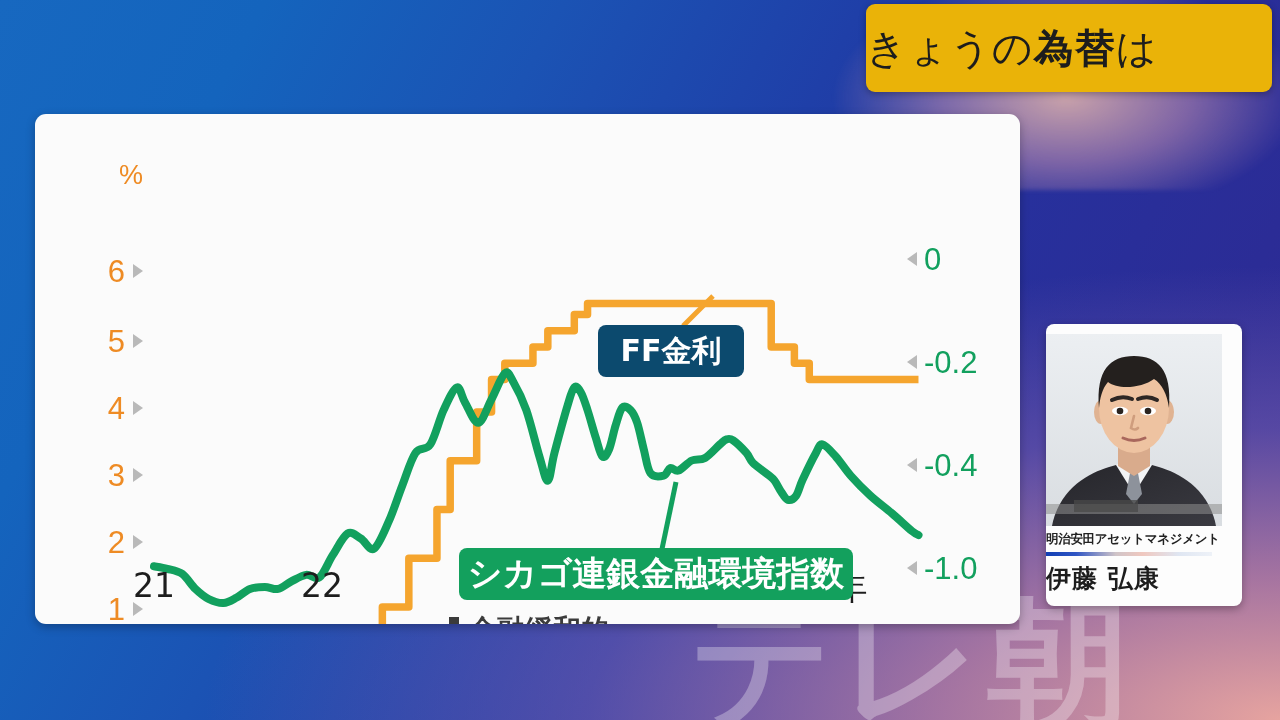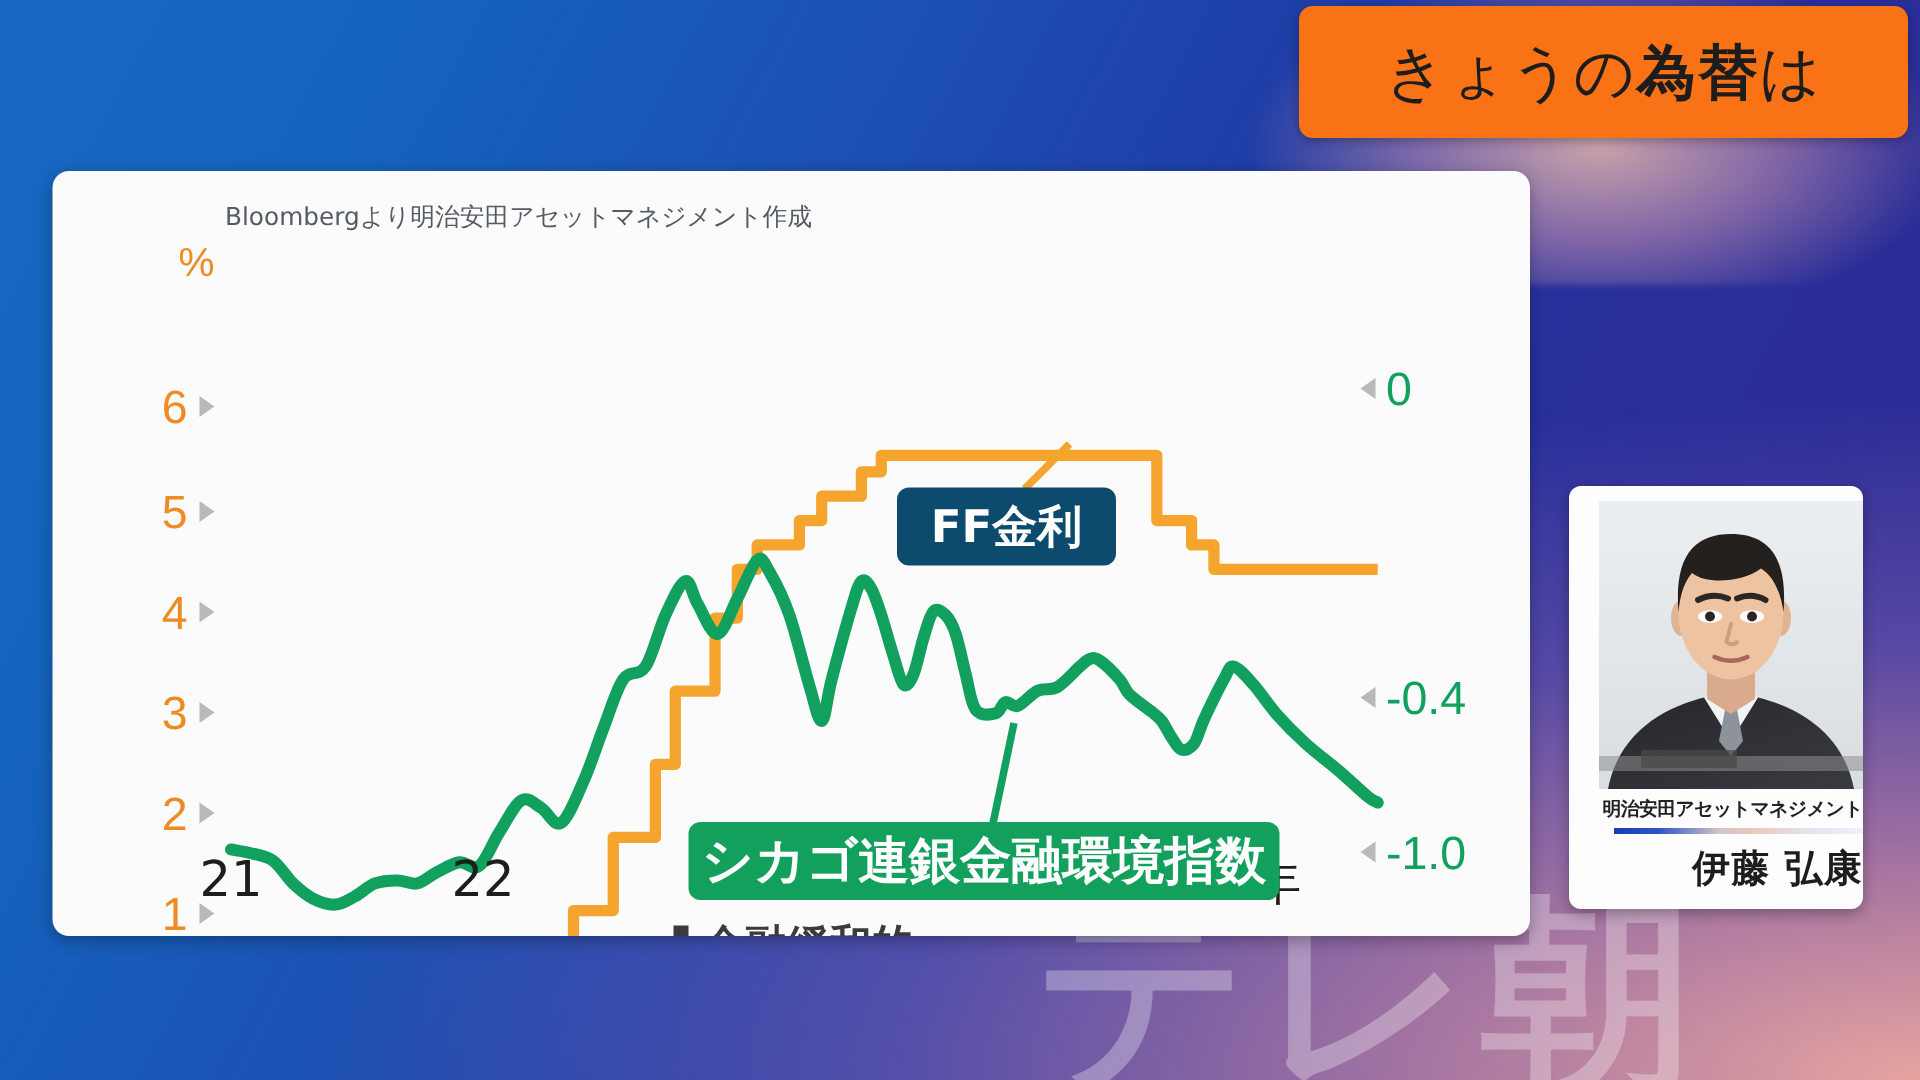--- a/index.html
+++ b/index.html
@@ -16,21 +16,21 @@
   }
   #bg-top-glow{position:absolute;left:780px;top:-40px;width:520px;height:230px;
     background:radial-gradient(60% 70% at 55% 60%, rgba(255,200,175,.75) 0%, rgba(230,165,180,.45) 40%, rgba(90,90,175,0) 75%);
     filter:blur(2px);}
   
   #watermark{position:absolute;left:690px;top:596px;width:600px;height:140px;overflow:hidden;
     font-size:140px;font-weight:700;letter-spacing:6px;line-height:132px;
     color:rgba(255,255,255,.30);white-space:nowrap;}
   
   #title-banner{position:absolute;left:866px;top:4px;width:406px;height:88px;
-    background:#f97316;border-radius:9px;display:flex;align-items:center;justify-content:center;
+    background:#eab308;border-radius:9px;display:flex;align-items:center;justify-content:flex-start;
     box-shadow:0 2px 7px rgba(0,0,0,.30);}
   #title-banner .t{font-size:40px;color:#1d1d1d;letter-spacing:1px;white-space:nowrap;
     font-family:"DejaVu Sans","Liberation Sans",sans-serif;}
   #title-banner .t b{font-weight:700;}
   
   #chart-card{position:absolute;left:35px;top:114px;width:985px;height:510px;
     background:#fbfbfb;border-radius:11px;box-shadow:0 3px 10px rgba(0,0,0,.28);overflow:hidden;}
   #source-note{position:absolute;left:115px;top:20px;font-size:16.5px;color:#555b63;white-space:nowrap;
     font-family:"DejaVu Sans","Liberation Sans",sans-serif;}
   
@@ -60,21 +60,21 @@
   #easing-note{position:absolute;left:408px;top:497px;display:flex;align-items:center;
     font-size:28px;color:#3b3b3b;font-weight:700;white-space:nowrap;
     font-family:"DejaVu Sans","Liberation Sans",sans-serif;}
   #easing-note .arrow{display:inline-block;width:22px;height:26px;margin-right:4px;position:relative;}
   #easing-note .arrow::before{content:"";position:absolute;left:6px;top:0;width:10px;height:14px;background:#3b3b3b;}
   #easing-note .arrow::after{content:"";position:absolute;left:0;top:12px;width:0;height:0;
     border-left:11px solid transparent;border-right:11px solid transparent;border-top:14px solid #3b3b3b;}
   
   #profile-card{position:absolute;left:1046px;top:324px;width:196px;height:282px;
     background:#fdfdfd;border-radius:8px;box-shadow:0 3px 9px rgba(0,0,0,.30);overflow:hidden;
-    display:flex;flex-direction:column;align-items:flex-end;}
+    display:flex;flex-direction:column;align-items:flex-start;}
   #portrait{width:176px;height:192px;margin-top:10px;position:relative;overflow:hidden;background:#d8d8d8;}
   #profile-org{font-size:12.5px;color:#222;margin-top:5px;letter-spacing:-.3px;white-space:nowrap;
     font-family:"DejaVu Sans","Liberation Sans",sans-serif;font-weight:700;}
   #profile-divider{width:166px;height:4px;margin-top:4px;
     background:linear-gradient(90deg,#123fb3 0%,#2f55c4 18%,#cfc4c8 42%,#f0c8bf 58%,#dfe6f2 80%,#eef2f8 100%);}
   #profile-name{font-size:25px;color:#1d1d1d;font-weight:700;margin-top:6px;letter-spacing:1px;white-space:nowrap;
     font-family:"DejaVu Sans","Liberation Sans",sans-serif;}
 </style>
 </head>
 <body>
@@ -82,21 +82,20 @@
 <div id="bg"></div>
 <div id="bg-top-glow"></div>
 <div id="watermark">テレ朝</div>
 
 <div id="title-banner">
   <div class="t"><span>きょうの</span><b>為替</b><span>は</span></div>
 </div>
 
 <div id="chart-card">
 
-  <div id="source-note">Bloombergより明治安田アセットマネジメント作成</div>
 
   <svg id="plot" viewBox="0 0 985 510" preserveAspectRatio="none">
     <g id="gridless"></g>
     <path id="axis-line" stroke="#2b2b2b" stroke-width="4" fill="none" d="M110 560 L 920 560"></path>
     <g id="xticks">
         <path d="M119 560 L 119 573" stroke="#2b2b2b" stroke-width="3"></path>
         <path d="M284.4736842105263 560 L 284.4736842105263 573" stroke="#2b2b2b" stroke-width="3"></path>
         <path d="M449.9473684210526 560 L 449.9473684210526 573" stroke="#2b2b2b" stroke-width="3"></path>
         <path d="M615.421052631579 560 L 615.421052631579 573" stroke="#2b2b2b" stroke-width="3"></path>
         <path d="M780.8947368421052 560 L 780.8947368421052 573" stroke="#2b2b2b" stroke-width="3"></path>
@@ -130,20 +129,24 @@
     </div>
   <div class="axis-row axis-left" style="top:478px">
     <span class="num">1</span>
     <span class="tri"></span>
     </div>
 
   <div class="axis-row axis-right" style="top:128px">
     <span class="tri"></span>
     <span class="num">0</span>
     </div>
+  <div class="axis-row axis-right" style="top:231px">
+    <span class="tri"></span>
+    <span class="num">-0.2</span>
+    </div>
   <div class="axis-row axis-right" style="top:334px">
     <span class="tri"></span>
     <span class="num">-0.4</span>
     </div>
   <div class="axis-row axis-right" style="top:437px">
     <span class="tri"></span>
     <span class="num">-1.0</span>
     </div>
 
   <div class="xlab" style="left:119px">21</div>

